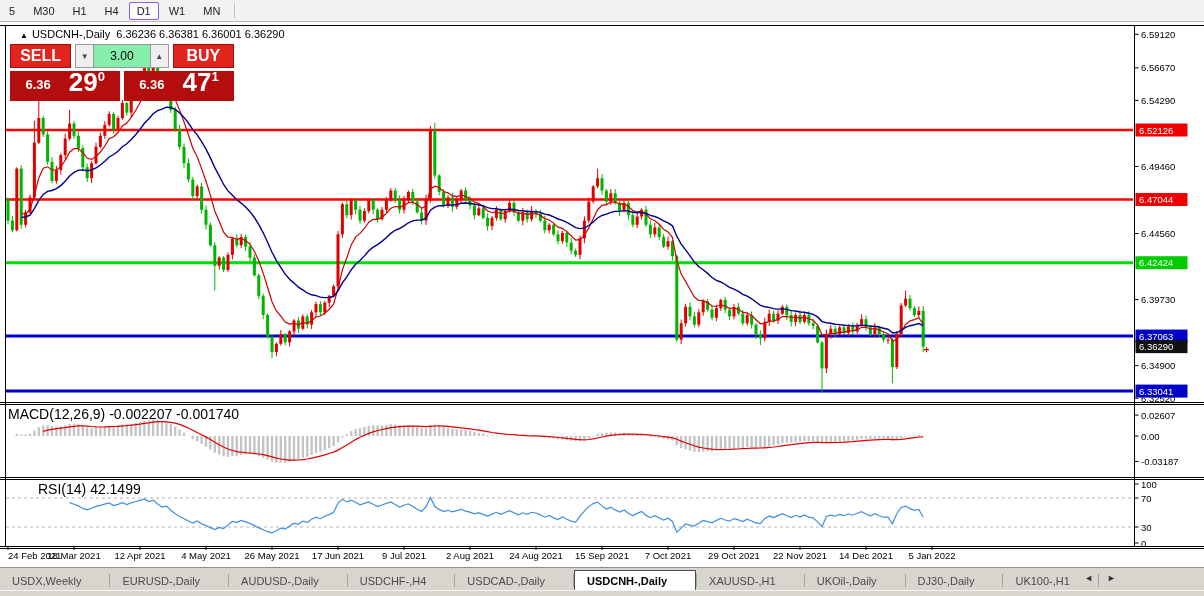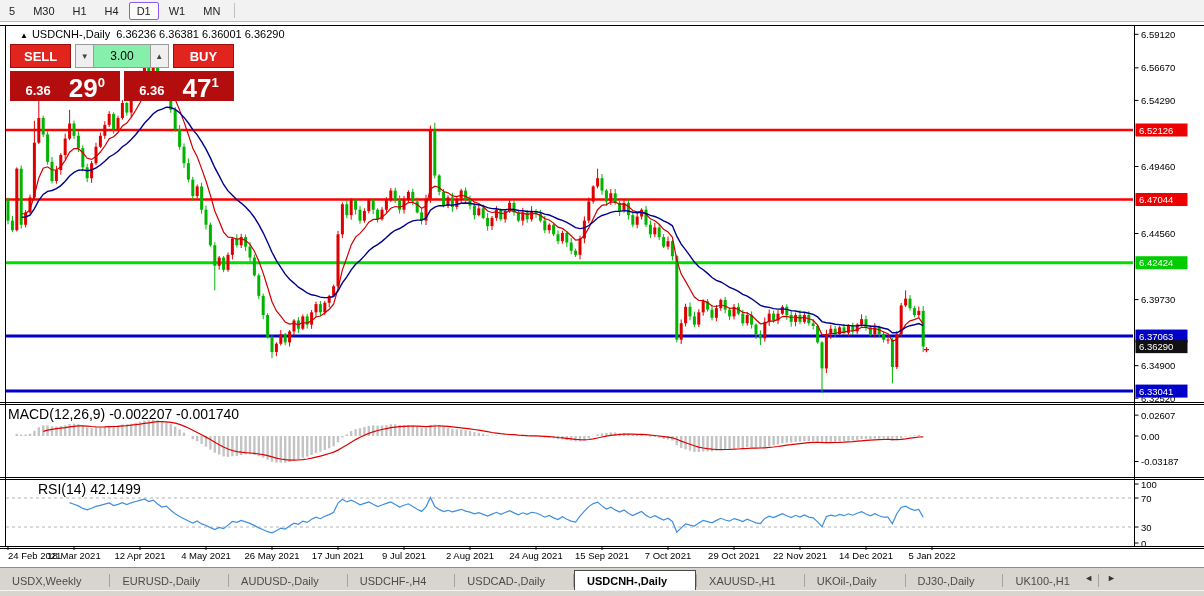--- a/index.html
+++ b/index.html
@@ -11,29 +11,29 @@
   .tfbtn{padding:2px 7px;margin:0 1px;cursor:default;border:1px solid transparent;border-radius:2px;}
   .tfbtn.active{background:#fcfcfc;border:1px solid #8b5cf6;}
   .tbsep{width:1px;height:15px;background:#c2c2c2;margin:0 5px;}
   
   .chart-title{position:absolute;left:20px;top:28px;font-size:11px;color:#000;z-index:5;white-space:nowrap;}
   .chart-title .tri{font-size:8px;margin-right:4px;}
   
   .trade{position:absolute;left:10px;top:44px;width:224px;z-index:6;}
   .trow{display:flex;height:24px;}
   .btn-sell,.btn-buy{width:62px;background:#e2241f;border:1px solid #9e0f0c;color:#fff;
-      font-size:13px;font-weight:bold;display:flex;align-items:center;justify-content:center;cursor:pointer;}
+      font-size:16px;font-weight:bold;display:flex;align-items:center;justify-content:center;cursor:pointer;}
   .spin{width:18px;background:#efefef;border:1px solid #9a9a9a;display:flex;align-items:center;
         justify-content:center;font-size:8px;color:#444;cursor:pointer;}
   .vol{width:58px;background:#86efac;border:1px solid #9a9a9a;border-left:none;border-right:none;
        font-size:12px;color:#000;display:flex;align-items:center;justify-content:center;}
   .gap4{width:4px;}
   .prow{display:flex;margin-top:3px;height:30px;}
   .pbox{width:128px;background:#b40d0d;color:#fff;display:flex;align-items:flex-end;
-        justify-content:center;padding-bottom:1px;}
+        justify-content:center;padding-bottom:7px;}
   .pbox .small{font-size:13px;font-weight:bold;margin-bottom:2px;}
   .pbox .big{font-size:26px;font-weight:bold;line-height:24px;margin-left:18px;}
   .pbox .sup{font-size:13px;font-weight:bold;position:relative;top:-10px;}
   
   .indlabel{position:absolute;font-size:14px;color:#000;z-index:4;white-space:nowrap;}
   
   .tabbar{position:absolute;left:0;top:567px;width:1204px;height:23px;background:#d8d5ce;
           border-top:1px solid #8c8c8c;display:flex;align-items:flex-end;font-size:11px;color:#4a4a4a;}
   .tab{padding:3px 28px 4px 12px;cursor:pointer;white-space:nowrap;}
   .tab.active{background:#ffffff;border:1px solid #4a4a4a;border-bottom:none;color:#000;

